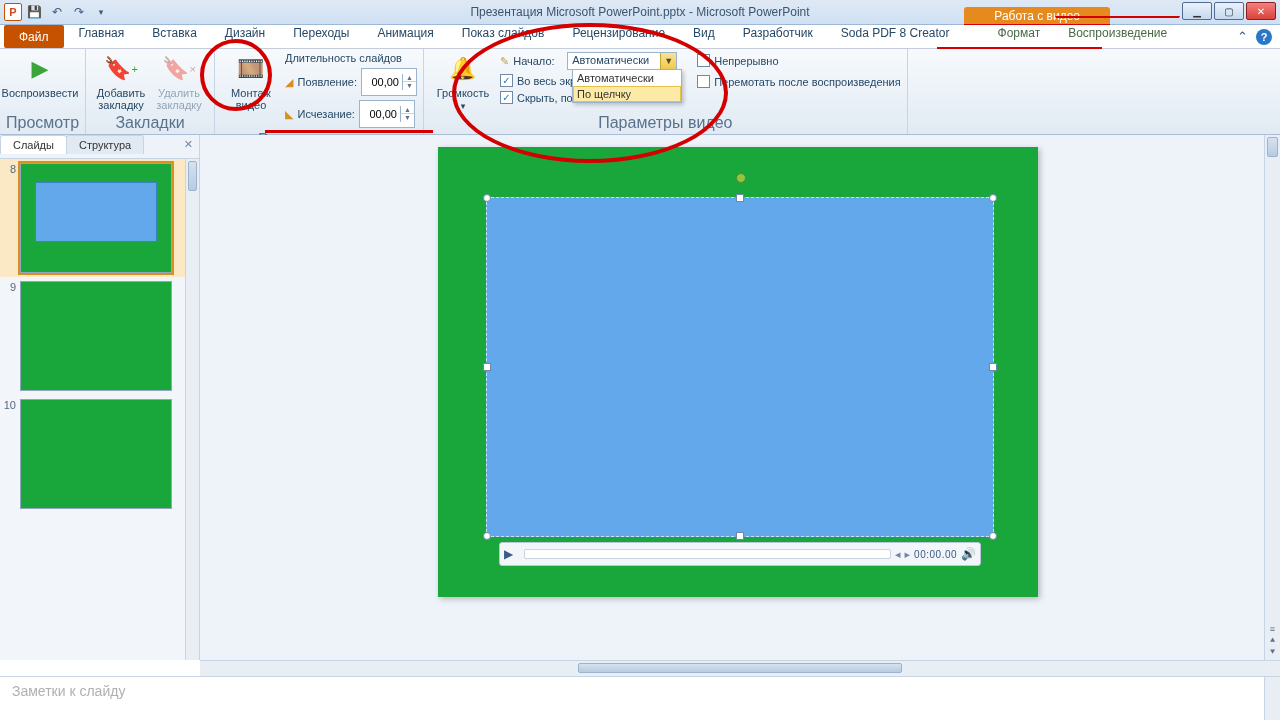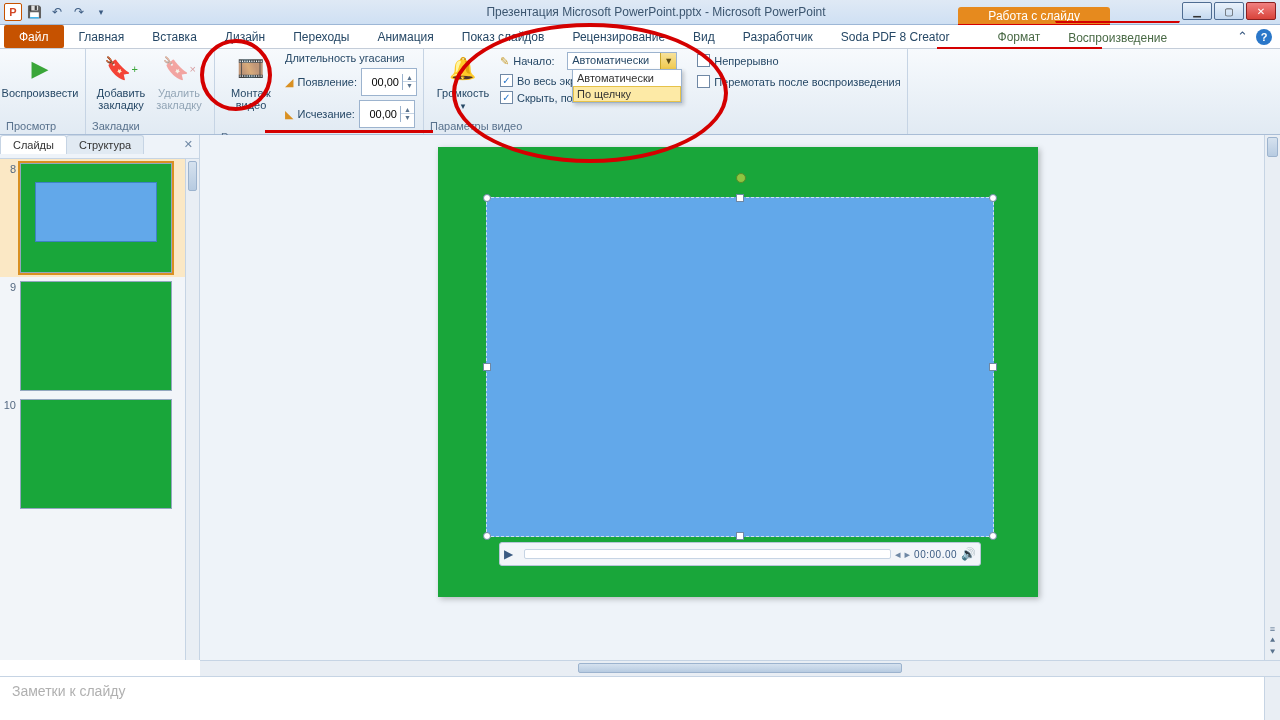--- a/index.html
+++ b/index.html
@@ -2,39 +2,39 @@
 <html><head>
 <meta charset="utf-8">
 <style>
   * { box-sizing: border-box; font-family: "Segoe UI", Tahoma, sans-serif; }
   body { margin:0; width:1280px; height:720px; background:#fff; overflow:hidden; font-size:12px; color:#333; }
   
   .titlebar { height:25px; background:linear-gradient(#dfe9f5,#cfe0f3); display:flex; align-items:center; position:relative; border-bottom:1px solid #9db7d6; }
   .qat { display:flex; align-items:center; gap:4px; padding-left:4px; }
   .qat .pp-icon { width:18px; height:18px; background:#fff; border:1px solid #c65200; display:flex; align-items:center; justify-content:center; color:#d24726; font-weight:bold; font-size:11px; border-radius:2px; }
   .qat .qat-btn { width:18px; height:18px; display:flex; align-items:center; justify-content:center; color:#3b5b82; font-size:12px; }
-  .title-text { position:absolute; left:50%; transform:translateX(-50%); font-size:12px; color:#3b556f;margin-left:16px; }
+  .title-text { position:absolute; left:50%; transform:translateX(-50%); font-size:12px; color:#3b556f; }
   .winbtns { position:absolute; right:4px; top:2px; display:flex; gap:2px; }
   .wbtn { width:30px; height:18px; border:1px solid #4f6d92; background:linear-gradient(#eaf2fb,#c4d9f0); display:flex; align-items:center; justify-content:center; font-size:10px; border-radius:2px;}
   .wbtn.close { background:linear-gradient(#f08080,#d9433a); color:#fff; border-color:#8a2020; }
   .context-tabs { position:absolute; right:170px; top:0; height:25px; display:flex; align-items:flex-end; }
   .context-tab { background:#e68a1e; color:#fff; padding:2px 30px; font-size:12px; border-top-left-radius:3px; border-top-right-radius:3px; }
   .under-red { position:absolute; height:3px; background:#d40000; bottom:-2px; left:0; right:0; }
   
-  .ribbon-tabs { height:24px; background:#fff; display:flex; align-items:center; border-bottom:1px solid #c4cdd9; padding-left:4px; position:relative;}
+  .ribbon-tabs { height:24px; background:#fff; display:flex; align-items:flex-end; border-bottom:1px solid #c4cdd9; padding-left:4px; position:relative;}
   .rtab { padding:8px 12px; margin-right:2px; font-size:12px; color:#264866; border:1px solid transparent; border-bottom:none;}
   .rtab.file { background:#c65200; color:#fff; border-radius:2px; padding:4px 14px; }
   .rtab.context { color:#4a6a46; }
   .rtab.context.active { border-top:2px solid #d40000; }
   .help-icons { position:absolute; right:8px; top:4px; display:flex; gap:8px; color:#3b5b82; font-size:13px;}
   .help-icons .h { width:16px; height:16px; border-radius:50%; background:#2a77c9; color:#fff; display:flex; align-items:center; justify-content:center; font-size:11px; font-weight:bold;}
   
   .ribbon { height:86px; background:linear-gradient(#f7fafd,#e1eaf3); border-bottom:1px solid #a9bdd6; display:flex; }
   .group { border-right:1px solid #c6d4e4; padding:2px 6px 0 6px; display:flex; flex-direction:column; justify-content:space-between; }
-  .group-label { font-size:11px; color:#59728d; text-align:left; padding:2px 0; }
+  .group-label { font-size:16px; color:#59728d; text-align:center; padding:2px 0; }
   .big-btn { display:flex; flex-direction:column; align-items:center; width:68px; padding-top:2px; }
   .big-btn .ic { width:32px; height:32px; display:flex; align-items:center; justify-content:center; font-size:22px; }
   .big-btn .lbl { font-size:11px; text-align:center; line-height:1.1; margin-top:2px; color:#264866;}
   .row { display:flex; }
   .small-row { display:flex; align-items:center; gap:4px; font-size:11px; color:#264866; margin:1px 0;}
   .spin { display:flex; align-items:center; border:1px solid #9cb3ce; background:#fff; height:28px; }
   .spin input { border:none; width:40px; font-size:11px; text-align:right; padding:0 3px; background:transparent; }
   .spin .arrows { width:14px; display:flex; flex-direction:column; border-left:1px solid #9cb3ce;}
   .spin .arrows div { height:8px; font-size:7px; text-align:center; line-height:8px; color:#59728d; border-bottom:1px solid #c6d4e4;}
   .chk { width:13px; height:13px; border:1px solid #6f88a5; background:#fff; display:inline-flex; align-items:center; justify-content:center; font-size:10px; color:#2a77c9;}
@@ -93,21 +93,21 @@
   <div class="qat">
     <div class="pp-icon">P</div>
     <div class="qat-btn">💾</div>
     <div class="qat-btn">↶</div>
     <div class="qat-btn">↷</div>
     <div class="qat-btn" style="font-size:9px;">▾</div>
   </div>
   <div class="title-text">Презентация Microsoft PowerPoint.pptx - Microsoft PowerPoint</div>
   <div class="context-tabs">
     <div class="context-tab" style="position:relative;">
-      <span>Работа с слайду</span>
+      <span>Работа с видео</span>
       <div class="under-red"></div>
     </div>
   </div>
   <div class="winbtns">
     <div class="wbtn">▁</div>
     <div class="wbtn">▢</div>
     <div class="wbtn close">✕</div>
   </div>
 </div>
 
@@ -156,21 +156,21 @@
     <div class="group-label">Закладки</div>
   </div>
 
   <div class="group" style="position:relative;">
     <div class="row">
       <div class="big-btn" style="width:60px;">
         <div class="ic" style="color:#4061a8;">🎞️</div>
         <div class="lbl">Монтаж видео</div>
       </div>
       <div style="display:flex;flex-direction:column;justify-content:center;gap:2px;margin-left:4px;">
-        <div class="small-row" style="font-weight:normal;">Длительность угасания</div>
+        <div class="small-row" style="font-weight:normal;">Длительность слайдов</div>
         <div class="small-row">
           <span style="color:#d99022;">◢</span>
           <span>Появление:</span>
           <div class="spin">
             <input value="00,00" style="">
             <div class="arrows">
                 <div>▲</div>
                 <div style="border:none;">▼</div>
               </div>
           </div>

